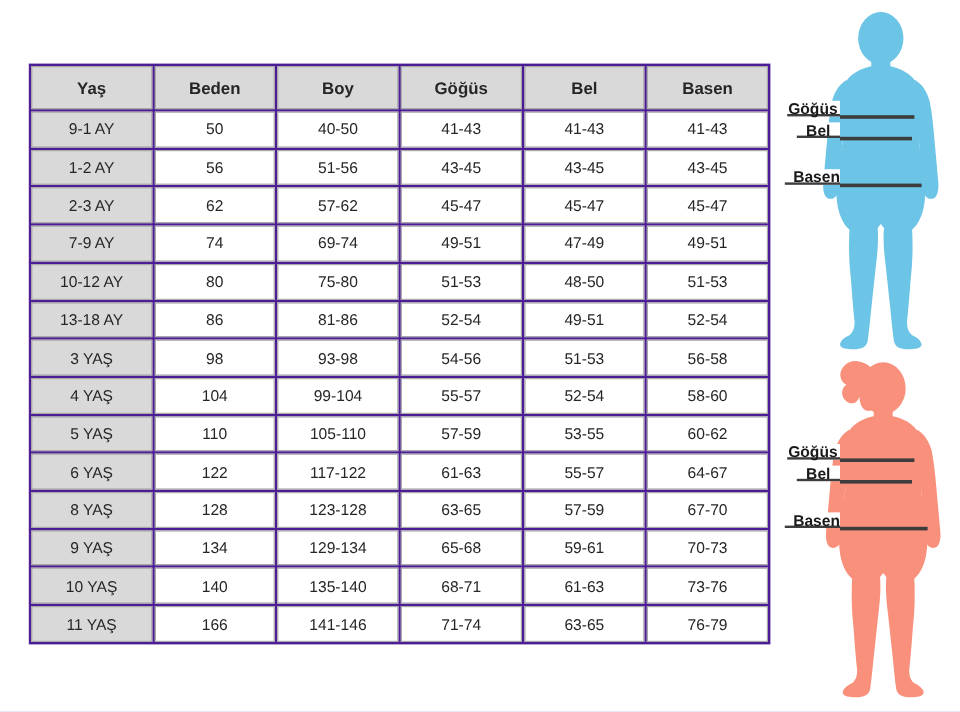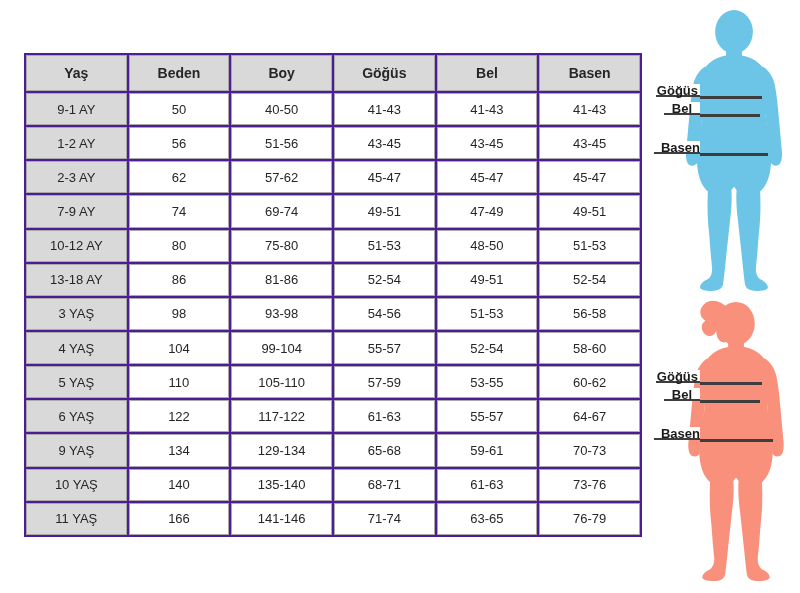--- a/index.html
+++ b/index.html
@@ -135,20 +135,28 @@
         </tr>
         <tr>
           <td class="age-col">6 YAŞ</td>
           <td>122</td>
           <td>117-122</td>
           <td>61-63</td>
           <td>55-57</td>
           <td>64-67</td>
         </tr>
         <tr>
+          <td class="age-col">8 YAŞ</td>
+          <td>128</td>
+          <td>123-128</td>
+          <td>63-65</td>
+          <td>57-59</td>
+          <td>67-70</td>
+        </tr>
+        <tr>
           <td class="age-col">9 YAŞ</td>
           <td>134</td>
           <td>129-134</td>
           <td>65-68</td>
           <td>59-61</td>
           <td>70-73</td>
         </tr>
         <tr>
           <td class="age-col">10 YAŞ</td>
           <td>140</td>

